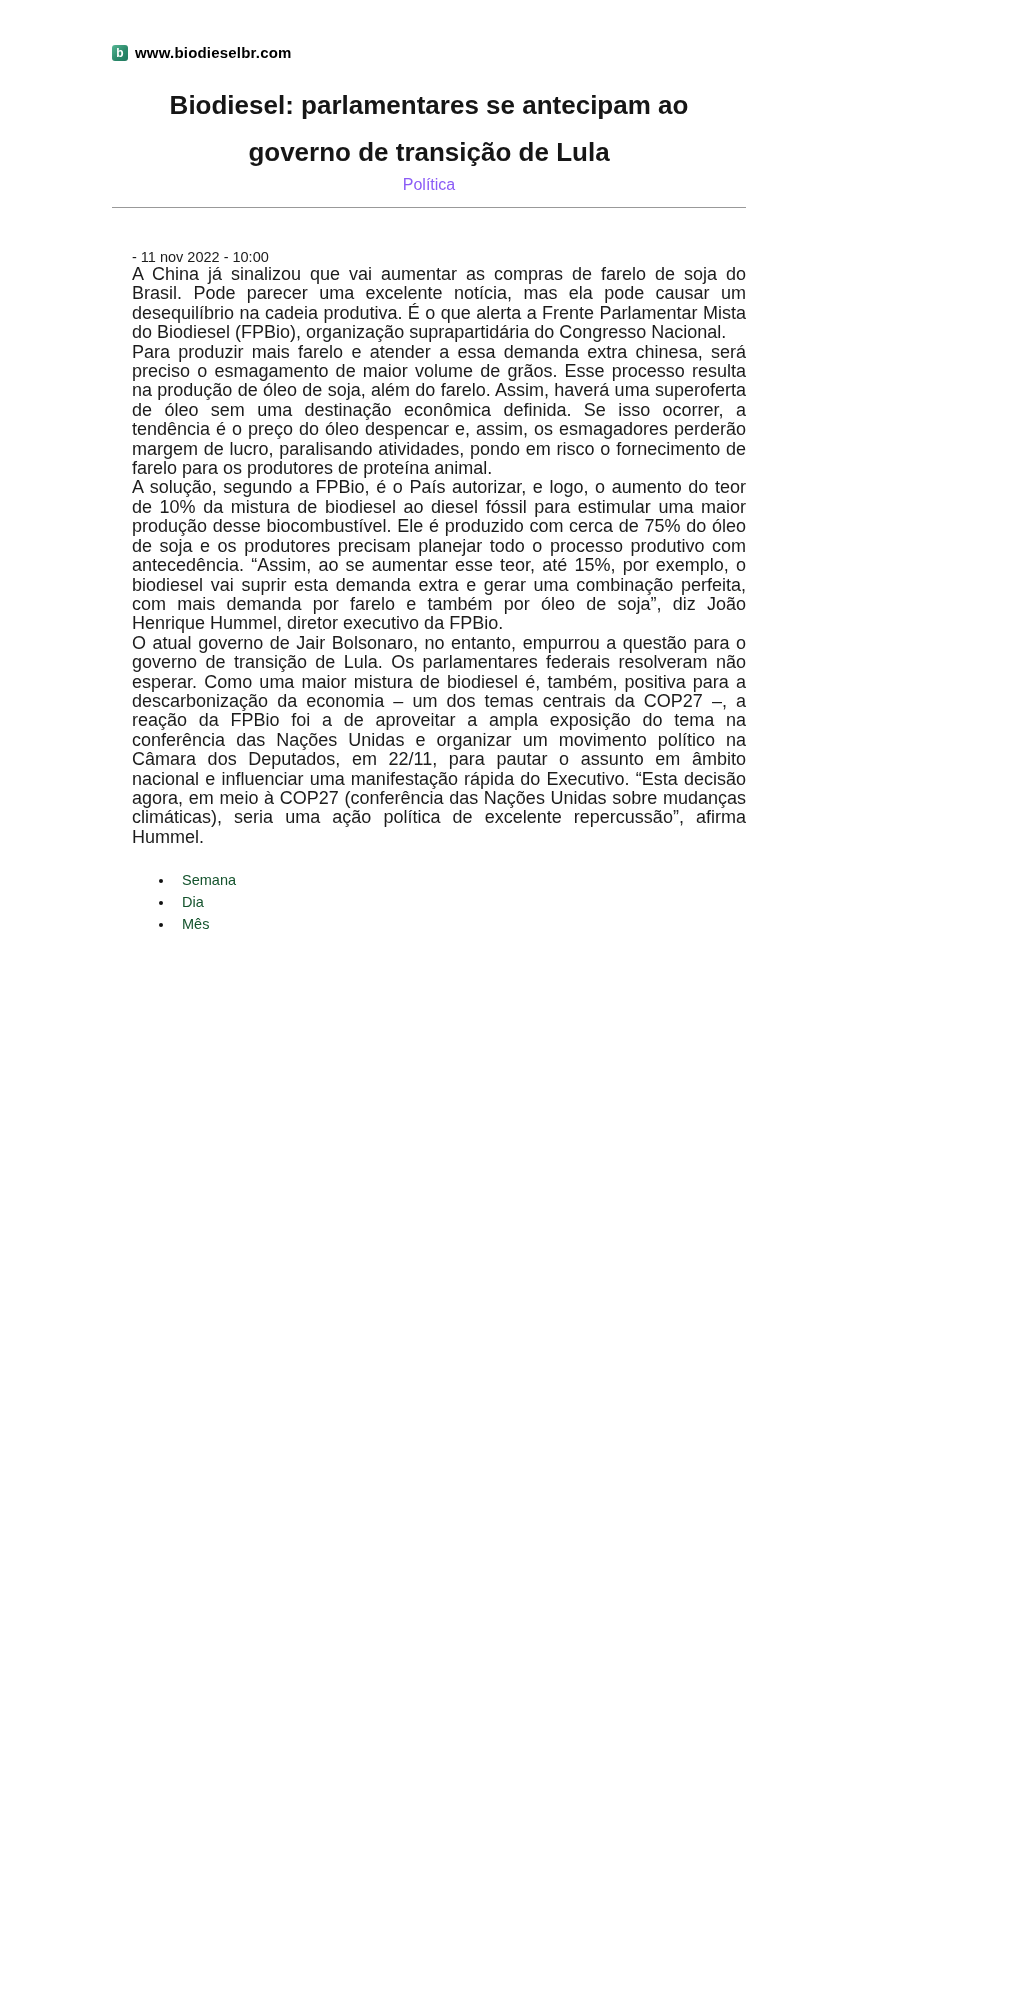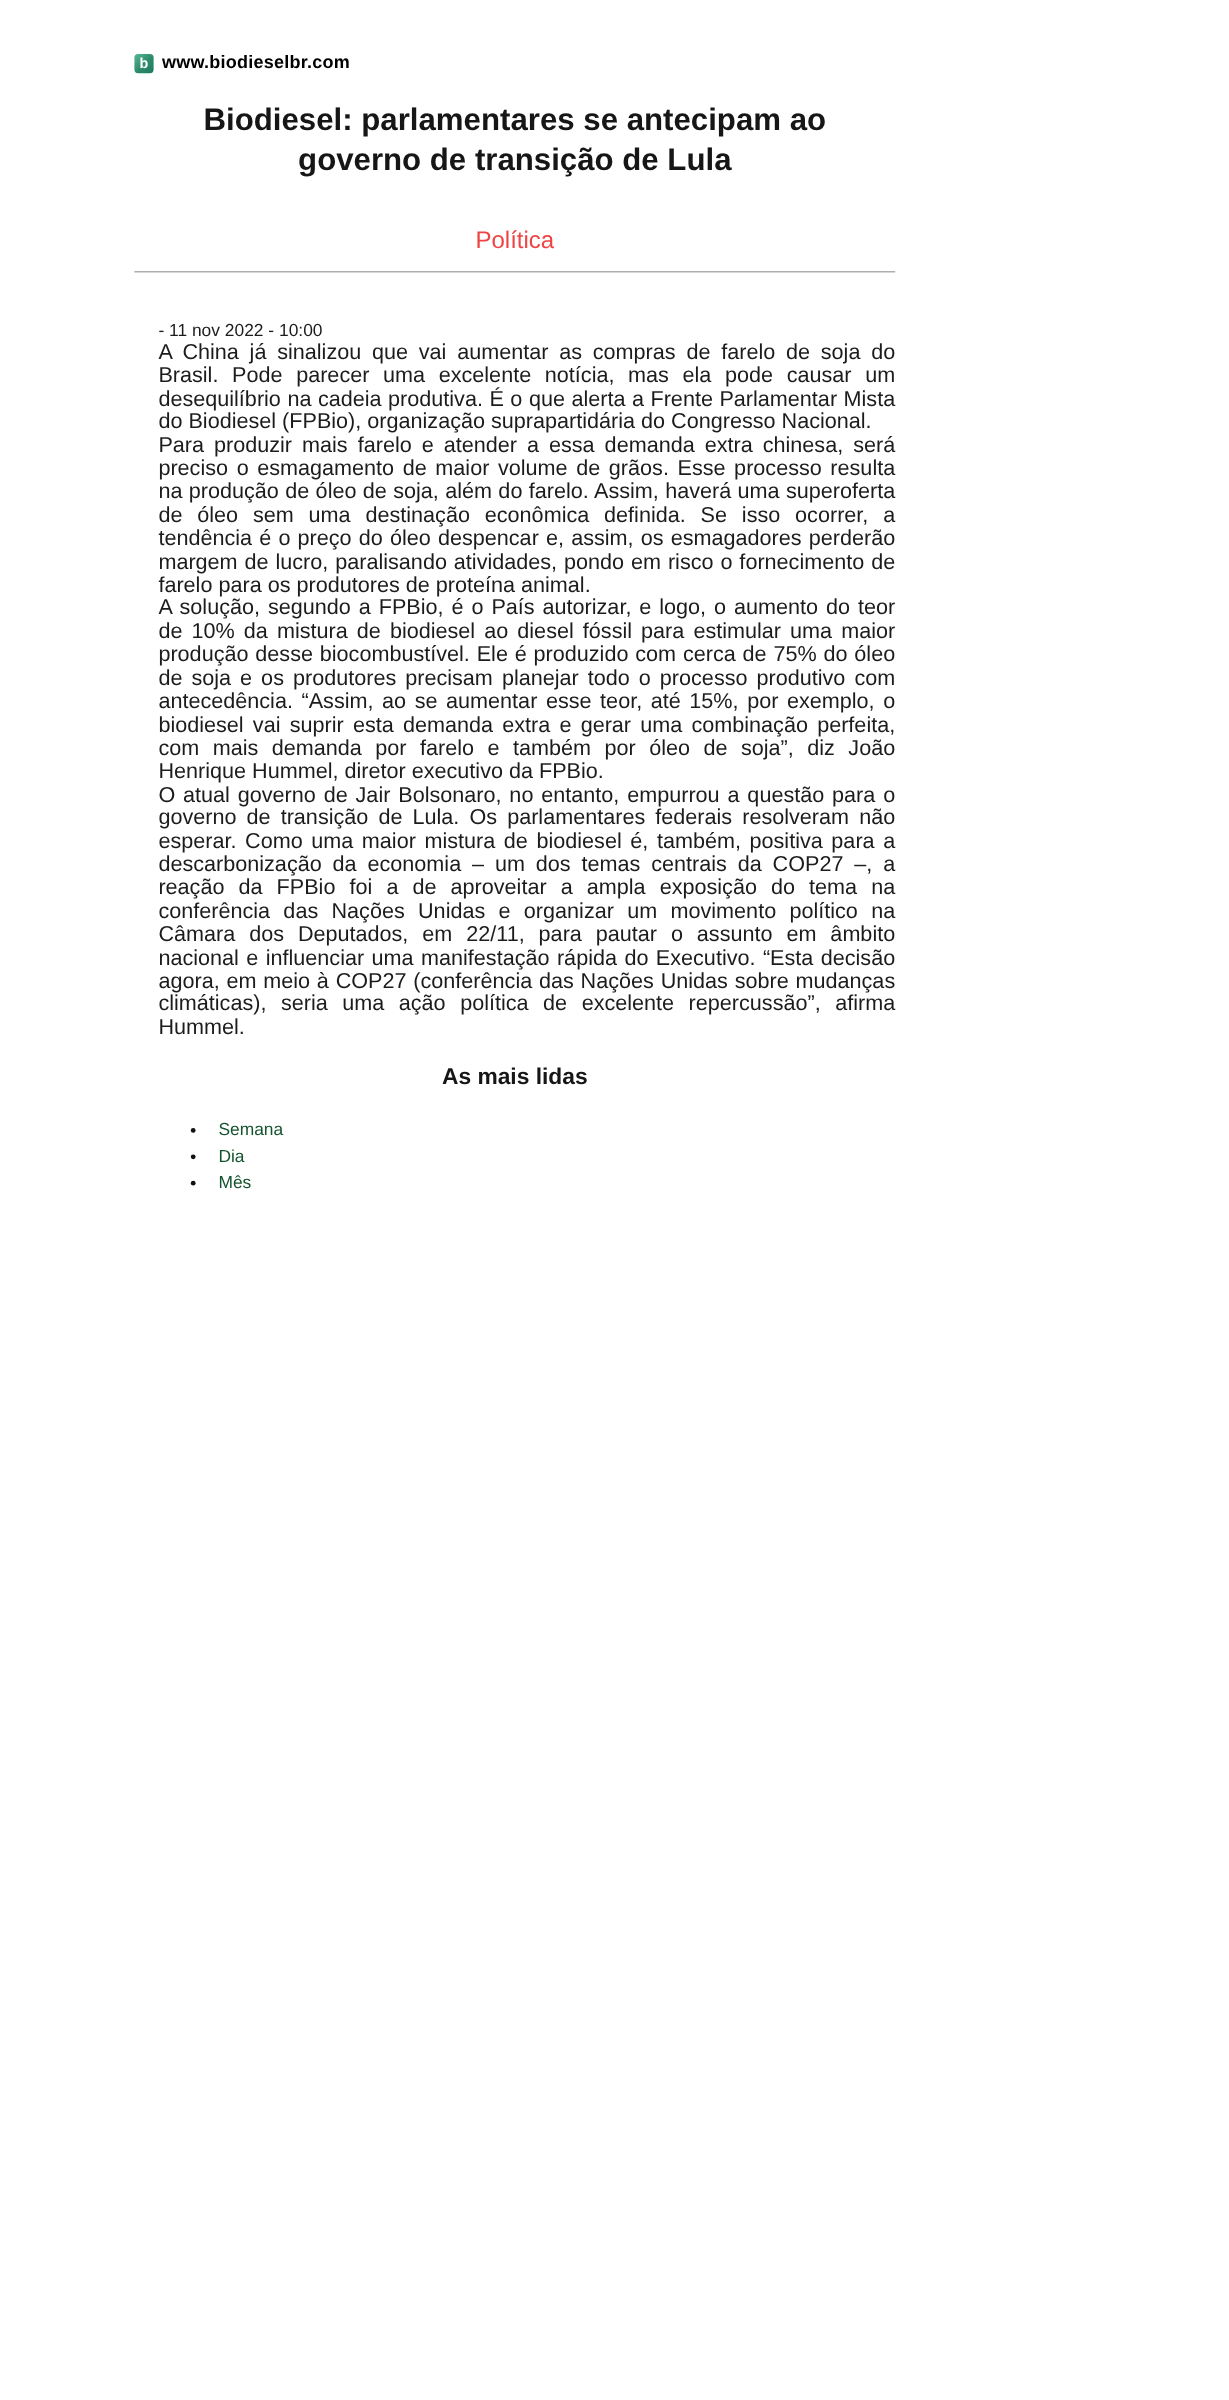--- a/index.html
+++ b/index.html
@@ -37,32 +37,31 @@
   .site-url {
     font-size: 15px;
     font-weight: bold;
     color: #000000;
     letter-spacing: 0.2px;
   }
   
   h1.article-title {
     margin-top: 21px;
     font-size: 26px;
-    line-height: 34px;
+    line-height: 47px;
     font-weight: bold;
     text-align: center;
     color: #161616;
     padding: 0 10px;
   }
   
   .category {
-    margin-top: 40px;
     text-align: center;
-    font-size: 20px;
-    color: #ef4444;
+    font-size: 16px;
+    color: #8b5cf6;
     padding-bottom: 13px;
     border-bottom: 1px solid #999999;
   }
   
   .date-line {
     margin-top: 41px;
     font-size: 14.5px;
     color: #1c1c1c;
     padding-left: 20px;
   }
@@ -116,21 +115,20 @@
 
   <div class="date-line">- 11 nov 2022 - 10:00</div>
 
   <div class="article-body">
     <p>A China já sinalizou que vai aumentar as compras de farelo de soja do Brasil. Pode parecer uma excelente notícia, mas ela pode causar um desequilíbrio na cadeia produtiva. É o que alerta a Frente Parlamentar Mista do Biodiesel (FPBio), organização suprapartidária do Congresso Nacional.</p>
     <p>Para produzir mais farelo e atender a essa demanda extra chinesa, será preciso o esmagamento de maior volume de grãos. Esse processo resulta na produção de óleo de soja, além do farelo. Assim, haverá uma superoferta de óleo sem uma destinação econômica definida. Se isso ocorrer, a tendência é o preço do óleo despencar e, assim, os esmagadores perderão margem de lucro, paralisando atividades, pondo em risco o fornecimento de farelo para os produtores de proteína animal.</p>
     <p>A solução, segundo a FPBio, é o País autorizar, e logo, o aumento do teor de 10% da mistura de biodiesel ao diesel fóssil para estimular uma maior produção desse biocombustível. Ele é produzido com cerca de 75% do óleo de soja e os produtores precisam planejar todo o processo produtivo com antecedência. “Assim, ao se aumentar esse teor, até 15%, por exemplo, o biodiesel vai suprir esta demanda extra e gerar uma combinação perfeita, com mais demanda por farelo e também por óleo de soja”, diz João Henrique Hummel, diretor executivo da FPBio.</p>
     <p>O atual governo de Jair Bolsonaro, no entanto, empurrou a questão para o governo de transição de Lula. Os parlamentares federais resolveram não esperar. Como uma maior mistura de biodiesel é, também, positiva para a descarbonização da economia – um dos temas centrais da COP27 –, a reação da FPBio foi a de aproveitar a ampla exposição do tema na conferência das Nações Unidas e organizar um movimento político na Câmara dos Deputados, em 22/11, para pautar o assunto em âmbito nacional e influenciar uma manifestação rápida do Executivo. “Esta decisão agora, em meio à COP27 (conferência das Nações Unidas sobre mudanças climáticas), seria uma ação política de excelente repercussão”, afirma Hummel.</p>
   </div>
 
-  <h2 class="most-read-heading">As mais lidas</h2>
 
   <ul class="most-read-list">
     <li>
       <a>Semana</a>
     </li>
     <li>
       <a>Dia</a>
     </li>
     <li>
       <a>Mês</a>

